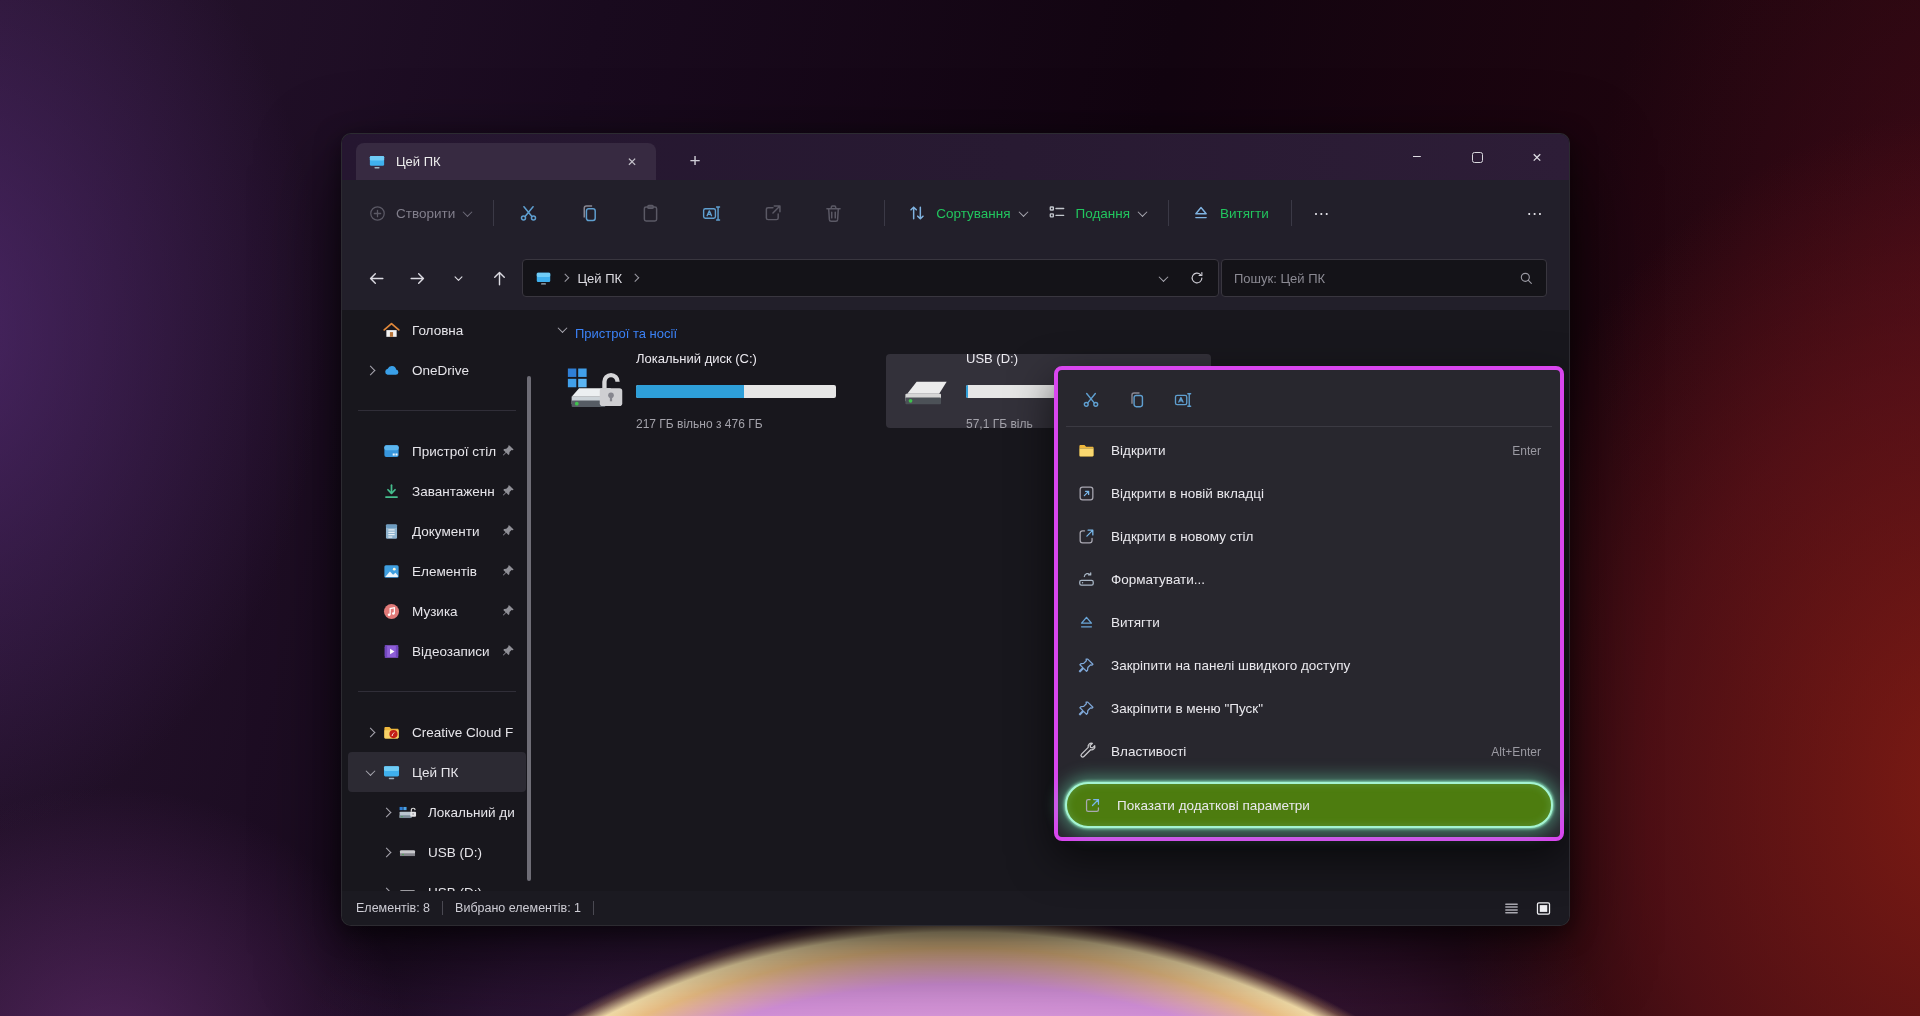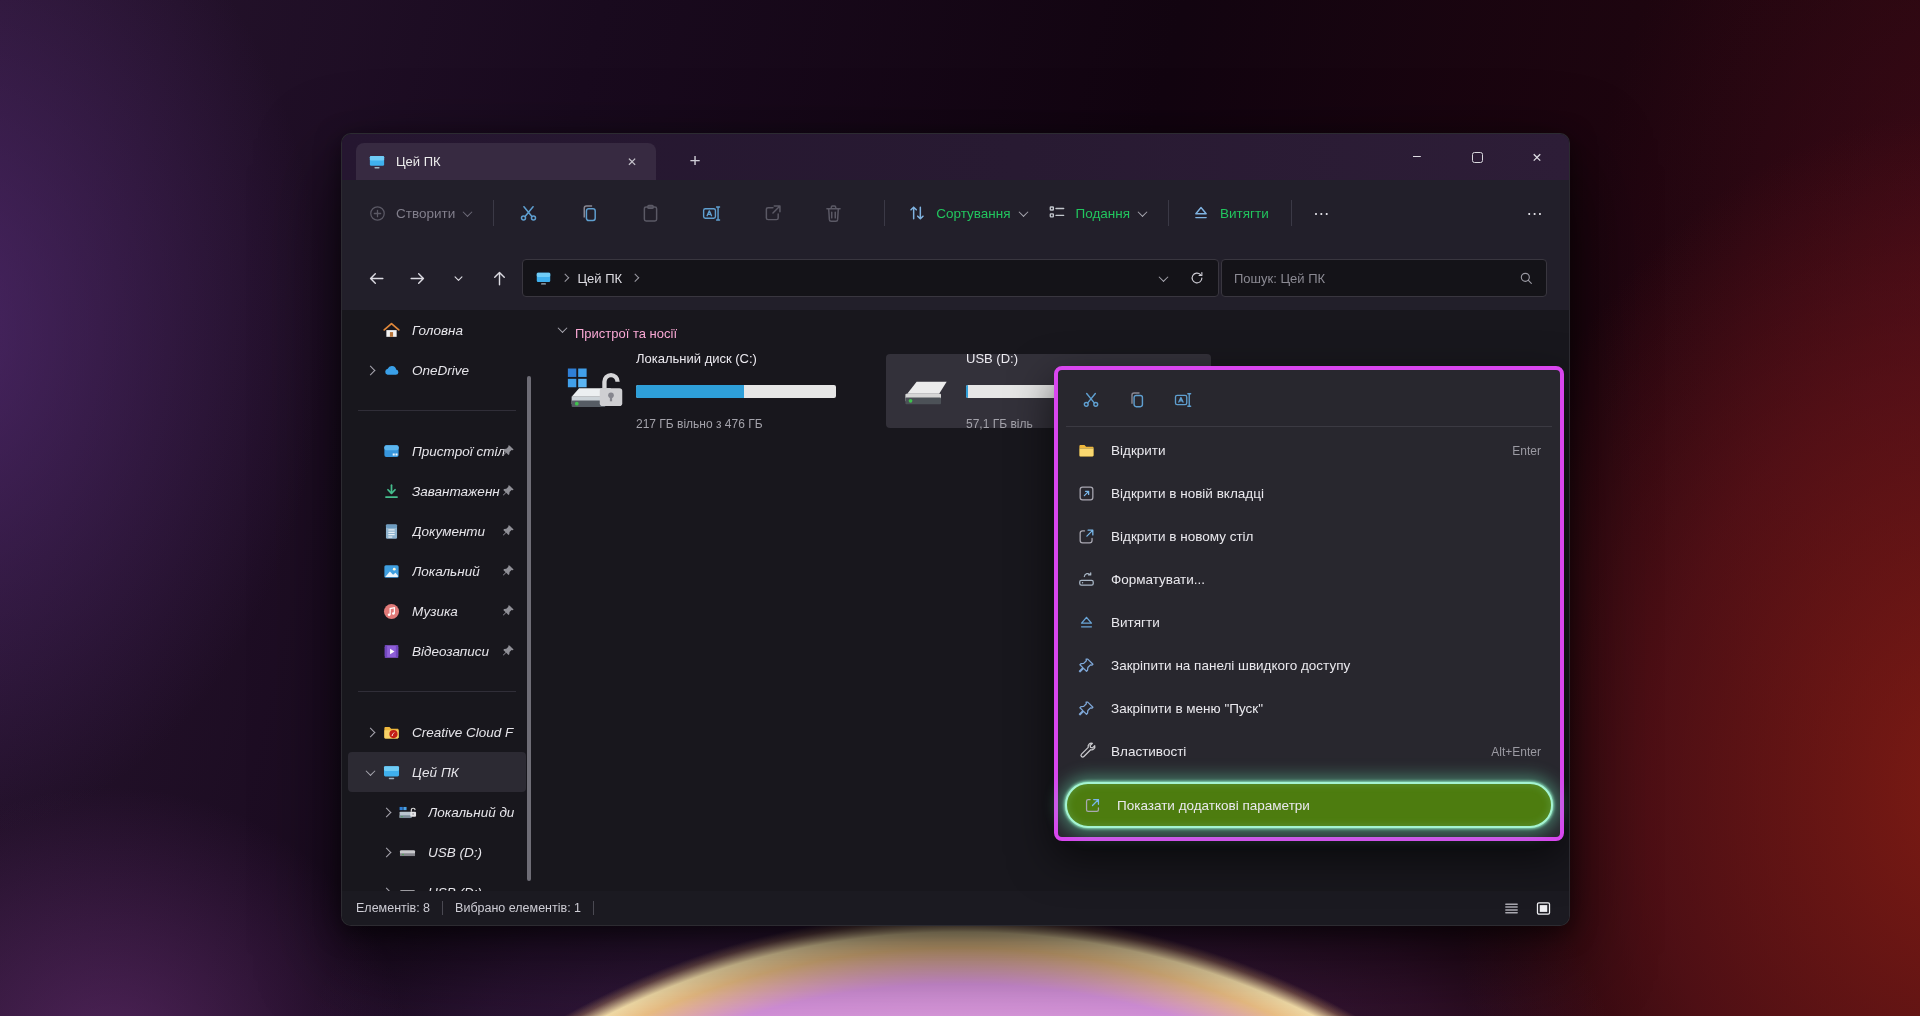--- a/index.html
+++ b/index.html
@@ -93,29 +93,29 @@
   
   .body{ position:absolute; left:0; top:176px; right:0; bottom:34px; background:#18171d; }
 
   .sidebar{ position:absolute; left:0; top:0; bottom:0; width:190px; overflow:hidden; }
   .side-row{ height:40px; margin:0 6px; padding:0 12px 0 10px; border-radius:4px;
     display:flex; align-items:center; position:relative; color:#e6e5ea; font-size:13.5px; white-space:nowrap; }
   .side-row.selected{ background:#2c2a33; }
   .indent{ width:16px; flex:none; }
   .chev-slot{ width:24px; flex:none; display:flex; align-items:center; justify-content:center; }
   .s-ico{ width:19px; height:19px; flex:none; margin-right:11px; }
-  .s-label{ overflow:hidden; flex:1;font-style:italic; }
+  .s-label{ overflow:hidden; flex:1; }
   .s-pin{ position:absolute; right:10px; top:12px; width:15px; height:15px; }
   .side-div{ height:1px; background:#302e38; margin:20px 16px; }
   .side-scroll{ position:absolute; right:1px; top:66px; width:4px; height:505px;
     background:#6e6d76; border-radius:2px; }
 
   .content{ position:absolute; left:190px; right:0; top:0; bottom:0; }
   .section-head{ display:flex; align-items:flex-start; gap:9px; margin:16px 0 0 27px;
-    color:#f9a8d4; font-size:13px; }
+    color:#3b82f6; font-size:13px; }
   .tiles{ display:flex; gap:5px; margin:13px 0 0 24px; }
   .tile{ width:325px; height:74px; border-radius:4px; display:flex; align-items:center; padding:6px 10px; }
   .tile.selected{ background:#33313a; }
   .tile-icon{ width:60px; height:54px; flex:none; margin-right:10px; }
   .tile-info{ display:flex; flex-direction:column; gap:19px; min-width:0; }
   .tile-name{ font-size:13px; color:#eceaf0; }
   .tile-bar{ width:200px; height:13px; background:#e6e6e6; border-radius:2px; overflow:hidden; }
   .tile-bar-fill{ height:100%; background:#2e9fd9; }
   .tile-free{ font-size:12px; color:#a3a2aa; white-space:nowrap; }
 
@@ -532,21 +532,21 @@
           <span class="s-label">Документи</span>
           <svg class="s-pin" fill="#8f8f96">
               <use href="#i-pin"></use>
             </svg>
         </div>
         <div class="side-row">
           <span class="chev-slot"></span>
           <svg class="s-ico">
               <use href="#i-pic"></use>
             </svg>
-          <span class="s-label">Локальний</span>
+          <span class="s-label">Елементів</span>
           <svg class="s-pin" fill="#8f8f96">
               <use href="#i-pin"></use>
             </svg>
         </div>
         <div class="side-row">
           <span class="chev-slot"></span>
           <svg class="s-ico">
               <use href="#i-music"></use>
             </svg>
           <span class="s-label">Музика</span>

